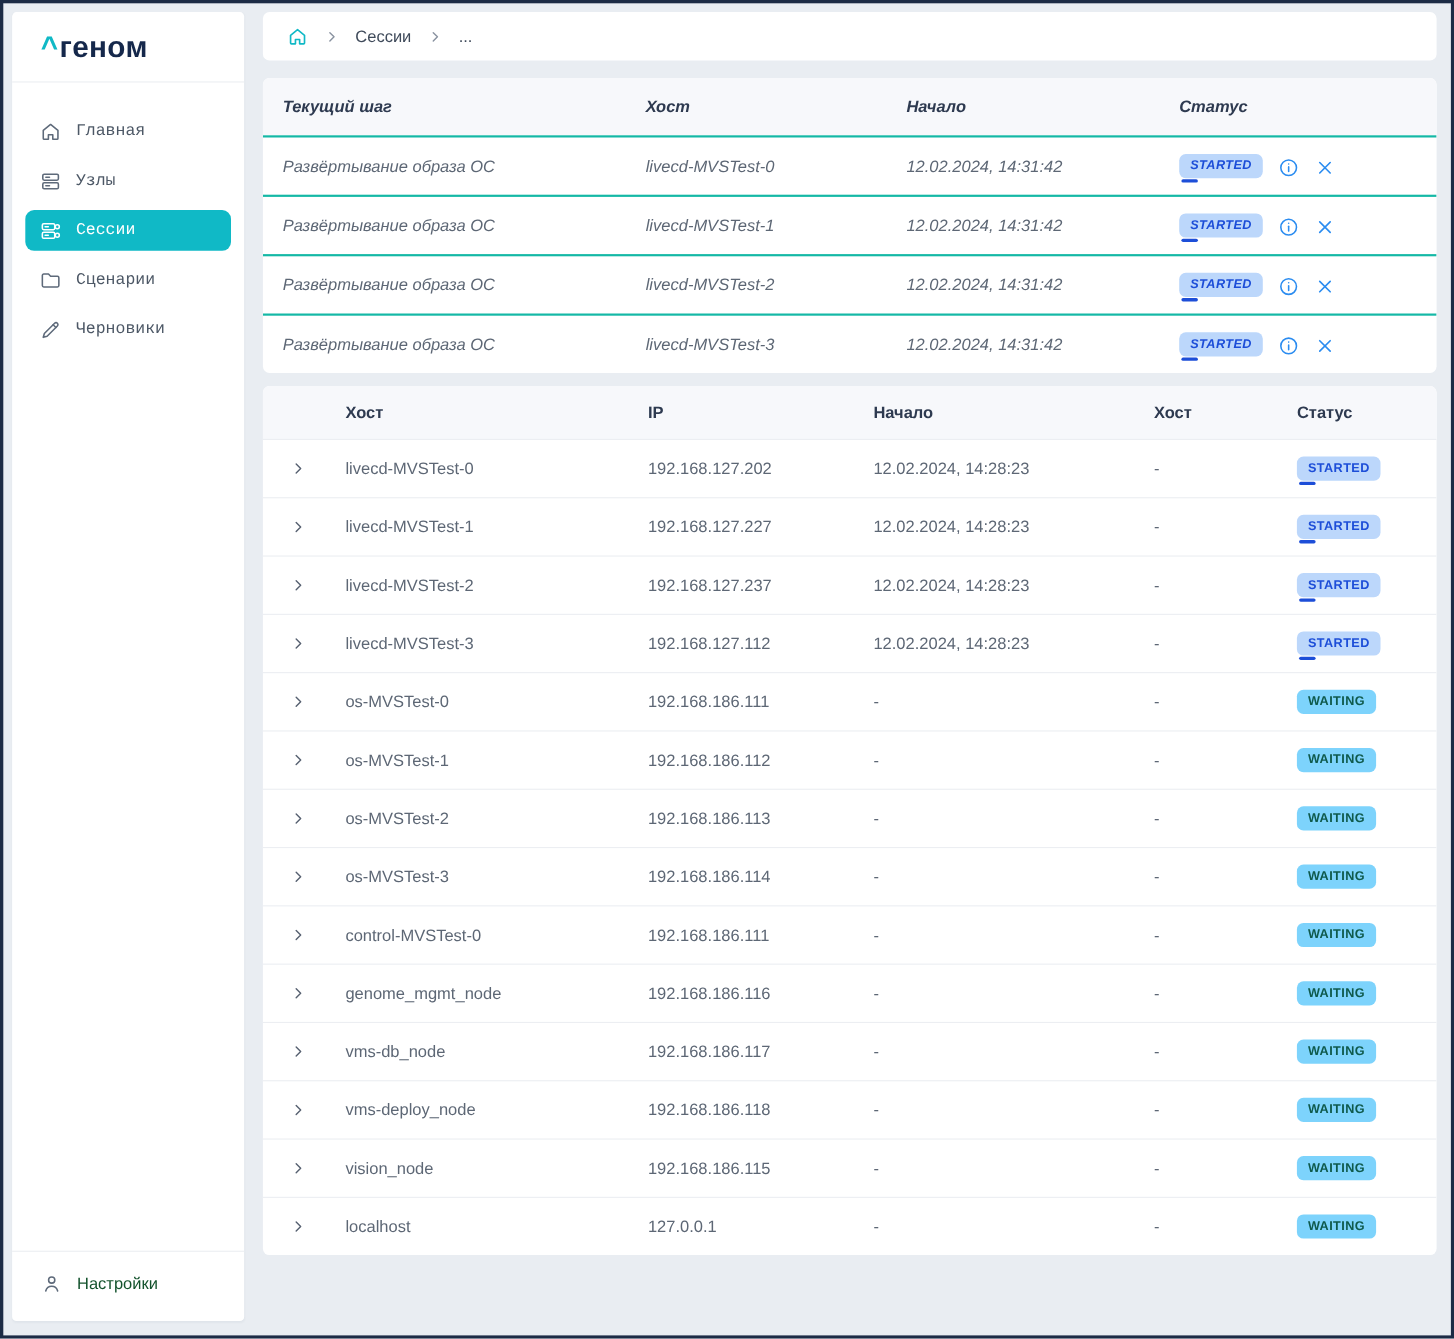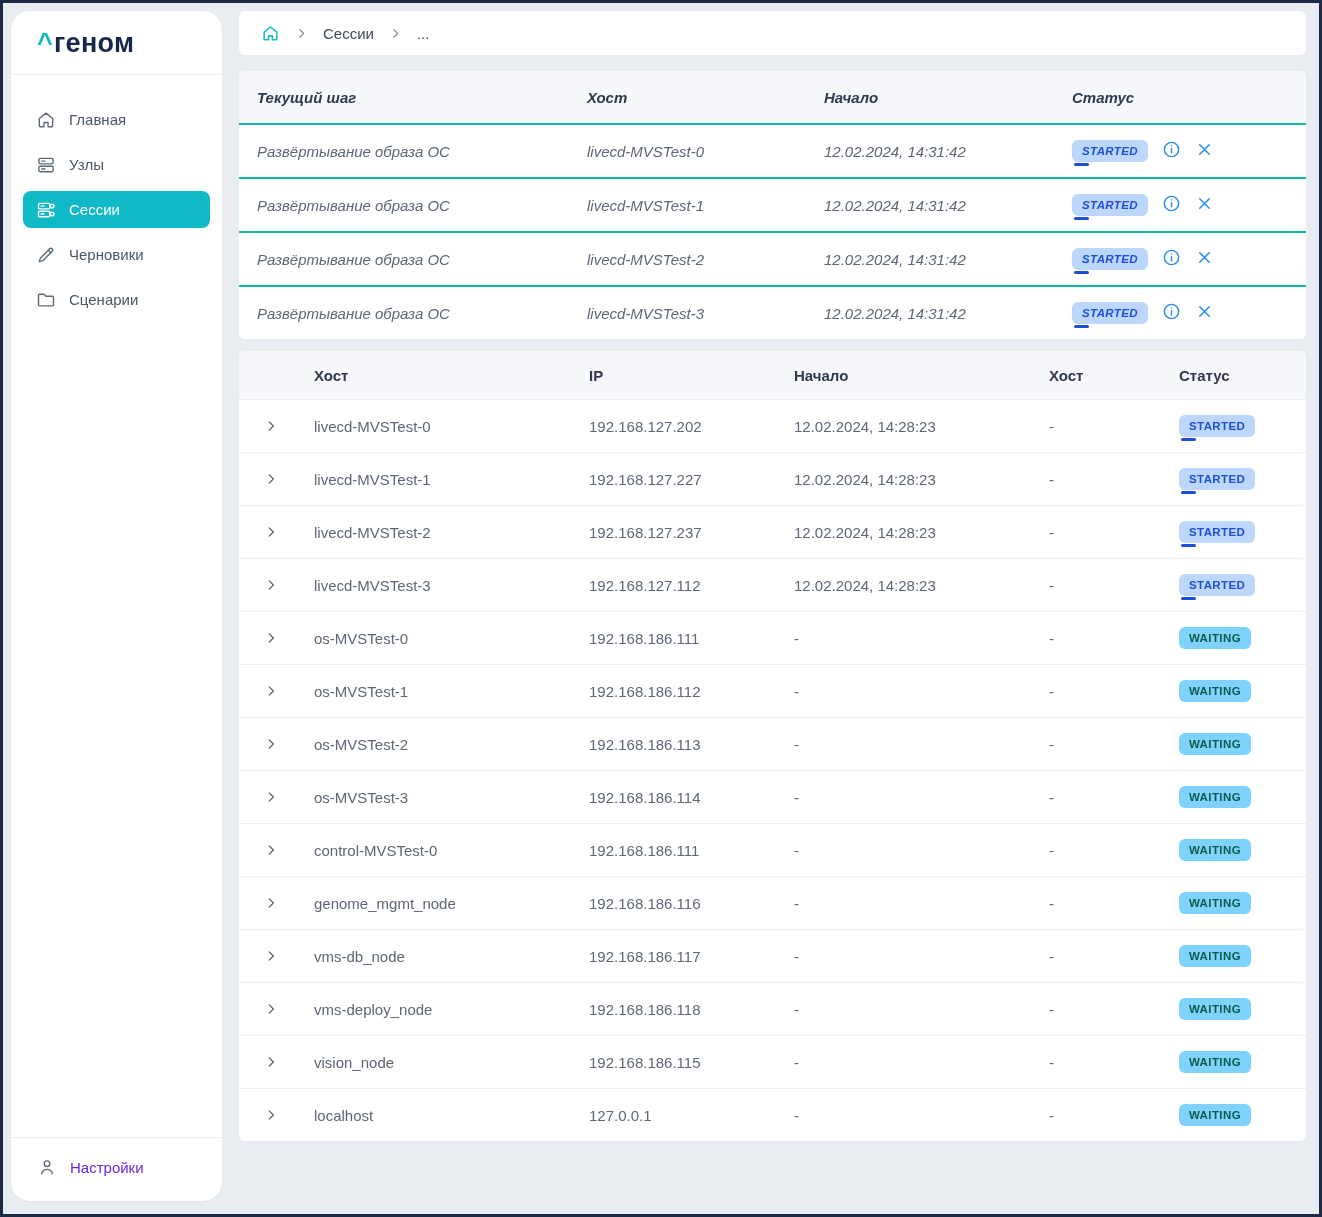--- a/index.html
+++ b/index.html
@@ -8,42 +8,42 @@
   .frame {
     width:1322px; height:1217px;
     border:3px solid #1c2b45;
     background:#e9edf2;
     padding:8px 13px 13px 8px;
     display:flex; gap:17px;
   }
   
   .sidebar {
     width:211px; flex:0 0 211px;
-    background:#ffffff; border-radius:19px;
+    background:#ffffff; border-radius:4px;
     display:flex; flex-direction:column;
     box-shadow:0 1px 2px rgba(20,40,80,.04);
   }
   .logo-row { padding:17px 26px 15px 26px; border-bottom:1px solid #eceef2; }
   .logo { font-size:27px; font-weight:800; color:#15284b; letter-spacing:.3px; }
   .logo .caret { color:#10b9c6; margin-right:1px; }
-  .nav { padding:26px 0 0; }
+  .nav { padding:26px 0 0;font-family:Liberation Mono, monospace; }
   .nav-item {
     display:flex; align-items:center; gap:13px;
     height:37px; margin:0 12px 8px; padding:0 13px;
     border-radius:8px; color:#4d5866; font-size:15px; cursor:pointer;
   }
   .nav-item svg { width:20px; height:20px; stroke:#5e6a7a; flex:0 0 20px; }
   .nav-item.active { background:#10b9c6; color:#ffffff; }
   .nav-item.active svg { stroke:#ffffff; }
   .sidebar-spacer { flex:1; }
   .settings-row {
     border-top:1px solid #eceef2;
     padding:19px 26px 24px;
     display:flex; align-items:center; gap:13px;
-    color:#6d28d9; font-size:15px; cursor:pointer;
+    color:#14532d; font-size:15px; cursor:pointer;
   }
   .settings-row svg { width:20px; height:20px; stroke:#5e6a7a; }
   
   .main { flex:1; display:flex; flex-direction:column; min-width:0; }
   .breadcrumb-card {
     background:#fff; border-radius:6px; height:44px;
     display:flex; align-items:center; gap:15px; padding:0 22px;
     margin-bottom:16px;
   }
   .breadcrumb-card svg.home { width:19px; height:19px; stroke:#10b9c6; }
@@ -65,21 +65,21 @@
   .t1-head { height:52px; background:#f7f8fb; font-weight:700; font-size:15px; color:#2e3a50; }
   .t1-body .t1-row { height:54px; border-top:2px solid #14b8a6; font-size:15px; color:#5d6775; }
   .t1-row > div { padding-left:18px;font-style:italic; }
   
   .t2-row { display:grid; grid-template-columns:75px 275px 205px 255px 130px 1fr; align-items:center; }
   .t2-head { height:48px; background:#f7f8fb; font-weight:700; font-size:15px; color:#2e3a50; }
   .t2-body .t2-row { height:53px; border-top:1px solid #eceef2; font-size:15px; color:#5d6775; }
   .chev-cell { padding-left:25px; display:flex; align-items:center; }
   .chev-cell svg { width:14px; height:14px; stroke:#566070; cursor:pointer; }
   
-  .status-cell { display:flex; align-items:flex-start; gap:14px; }
+  .status-cell { display:flex; align-items:flex-end; gap:14px; }
   .badge {
     position:relative; display:inline-block;
     font-size:11.5px; font-weight:700; letter-spacing:.4px;
     padding:5px 10px 5px; border-radius:6px;
   }
   .badge.started { background:#bcd7fb; color:#1d4ed8; }
   .badge.started::after {
     content:""; position:absolute; left:2px; bottom:-4px;
     width:15px; height:3px; border-radius:2px; background:#1d4ed8;
   }
@@ -116,30 +116,30 @@
             <rect x="3" y="4" width="13.5" height="6.6" rx="1.5"></rect>
             <rect x="3" y="13.4" width="13.5" height="6.6" rx="1.5"></rect>
             <circle cx="19.3" cy="7.3" r="2.2"></circle>
             <circle cx="19.3" cy="16.7" r="2.2"></circle>
             <path d="M6 7.3h3.5M6 16.7h3.5"></path>
           </svg>
         <span>Сессии</span>
       </div>
       <div class="nav-item">
         <svg viewBox="0 0 24 24" fill="none" stroke-width="1.7" stroke-linecap="round" stroke-linejoin="round">
+            <path d="M3 6.5A1.5 1.5 0 0 1 4.5 5h5.2L12 7.4h7.5A1.5 1.5 0 0 1 21 8.9v8.6a1.5 1.5 0 0 1-1.5 1.5h-15A1.5 1.5 0 0 1 3 17.5z"></path>
+          </svg>
+        <span>Сценарии</span>
+      </div>
+      <div class="nav-item">
+        <svg viewBox="0 0 24 24" fill="none" stroke-width="1.7" stroke-linecap="round" stroke-linejoin="round">
             <path d="M4 20l1.2-4.2L16.4 4.6a2.1 2.1 0 0 1 3 3L8.2 18.8 4 20z"></path>
             <path d="M14.8 6.2l3 3"></path>
           </svg>
         <span>Черновики</span>
-      </div>
-      <div class="nav-item">
-        <svg viewBox="0 0 24 24" fill="none" stroke-width="1.7" stroke-linecap="round" stroke-linejoin="round">
-            <path d="M3 6.5A1.5 1.5 0 0 1 4.5 5h5.2L12 7.4h7.5A1.5 1.5 0 0 1 21 8.9v8.6a1.5 1.5 0 0 1-1.5 1.5h-15A1.5 1.5 0 0 1 3 17.5z"></path>
-          </svg>
-        <span>Сценарии</span>
       </div>
     </nav>
     <div class="sidebar-spacer"></div>
     <div class="settings-row">
       <svg viewBox="0 0 24 24" fill="none" stroke-width="1.7" stroke-linecap="round" stroke-linejoin="round">
           <circle cx="12" cy="8" r="3.4"></circle>
           <path d="M5.5 20c1-3.6 3.6-5.2 6.5-5.2s5.5 1.6 6.5 5.2"></path>
         </svg>
       <span>Настройки</span>
     </div>

